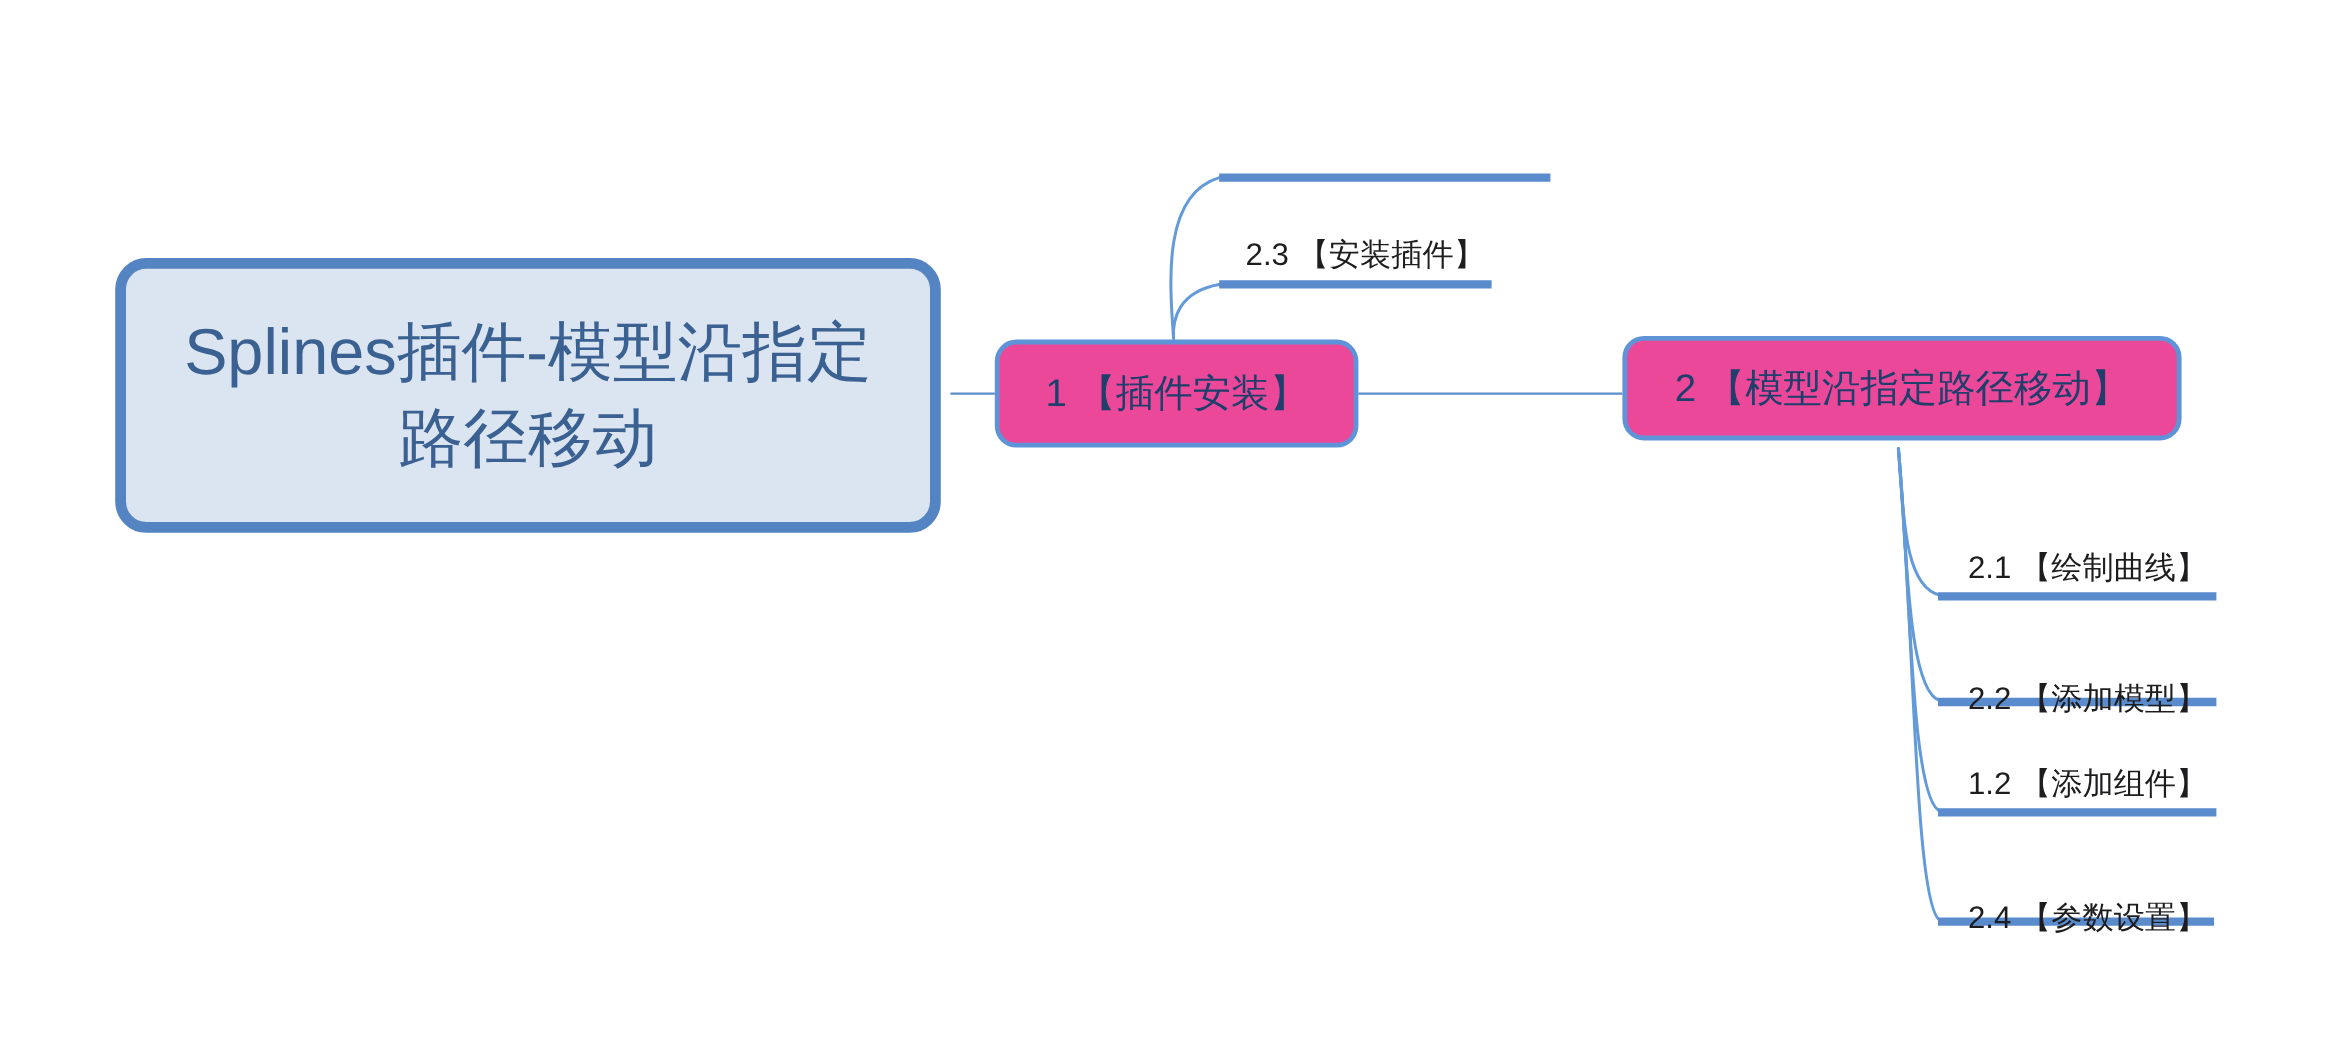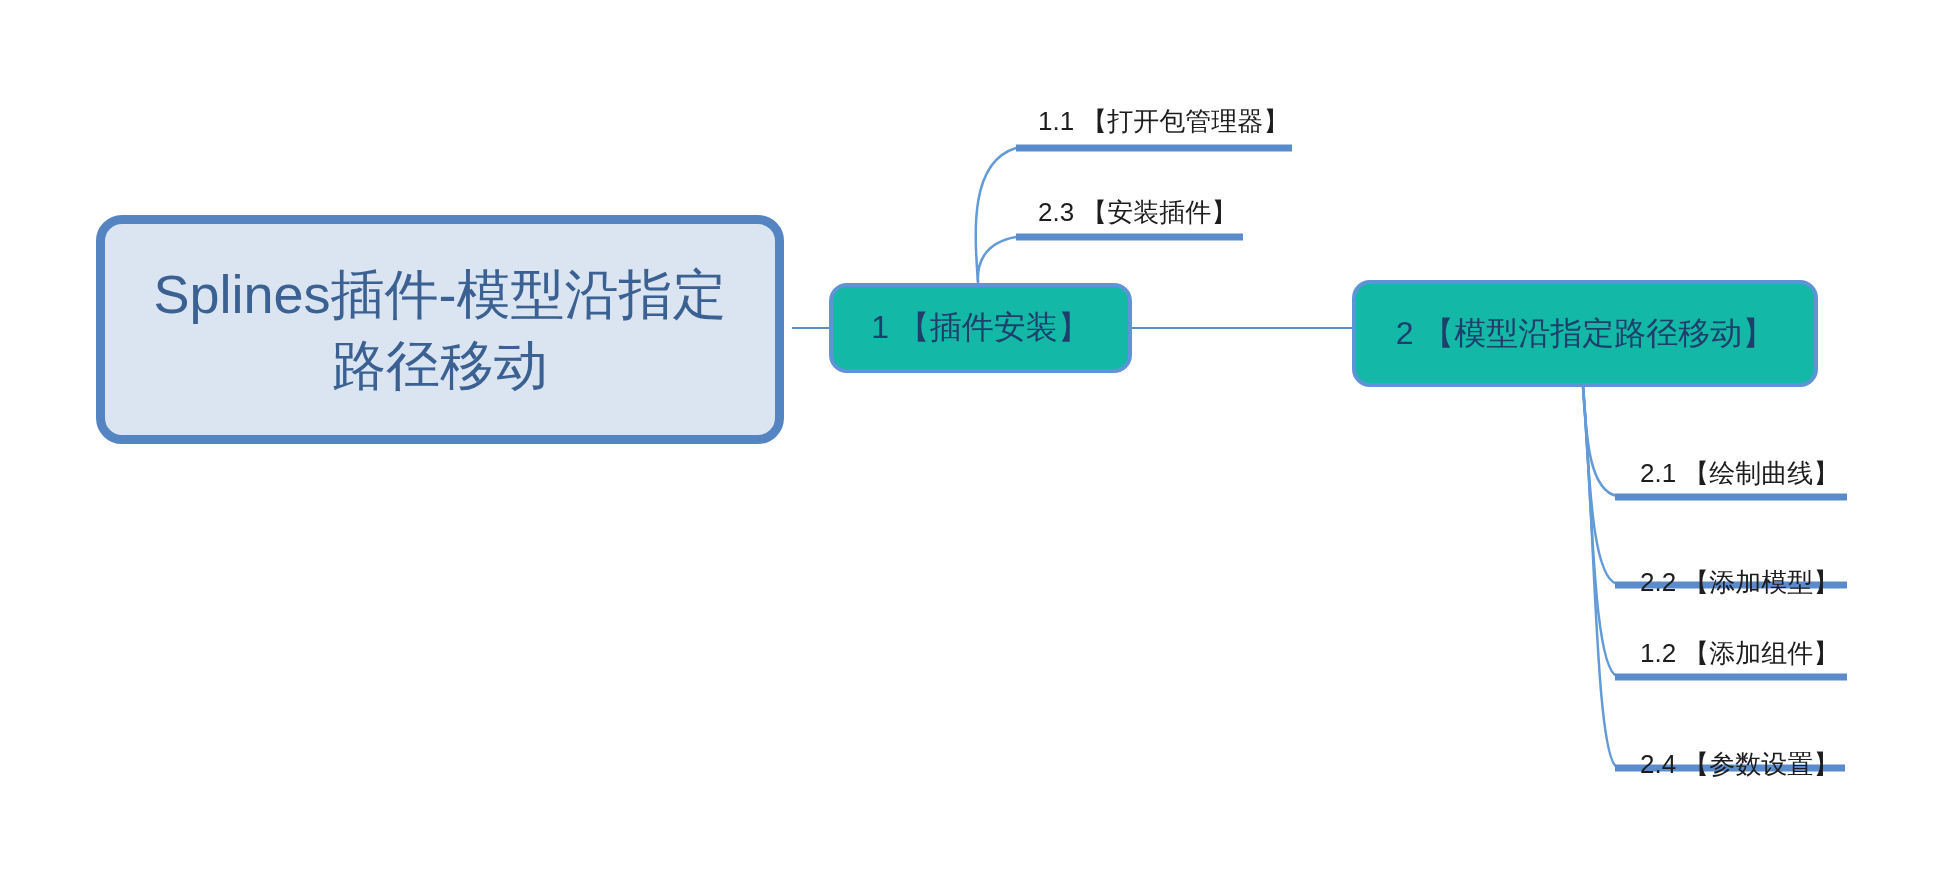--- a/index.html
+++ b/index.html
@@ -22,21 +22,21 @@
     height: 872px;
     pointer-events: none;
   }
   .topic-box {
     position: absolute;
     box-sizing: border-box;
     display: flex;
     align-items: center;
     justify-content: center;
     text-align: center;
-    background: #14b8a6;
+    background: #ec4899;
     border: 4px solid #5f93d8;
     border-radius: 18px;
     color: #1e3e6b;
     cursor: pointer;
   }
   .root-box {
     left: 96px; top: 215px;
     width: 688px; height: 229px;
     border-width: 9px;
     border-radius: 26px;
@@ -51,21 +51,21 @@
     width: 580px;
     word-break: break-all;
   }
   .main-topic-1 {
     left: 829px; top: 283px;
     width: 303px; height: 90px;
     font-size: 32px;
   }
   .main-topic-2 {
     left: 1352px; top: 280px;
-    width: 466px; height: 107px;
+    width: 466px; height: 87px;
     font-size: 32px;
   }
   .subtopic-label {
     position: absolute;
     font-size: 26px;
     line-height: 34px;
     color: #1d1d1f;
     white-space: nowrap;
     cursor: pointer;
   }
@@ -107,21 +107,20 @@
   </div>
 
   <div class="topic-box main-topic-1">
     <span>1 【插件安装】</span>
   </div>
 
   <div class="topic-box main-topic-2">
     <span>2 【模型沿指定路径移动】</span>
   </div>
 
-  <div class="subtopic-label s-1-1">1.1 【打开包管理器】</div>
   <div class="subtopic-label s-1-2">2.3 【安装插件】</div>
 
   <div class="subtopic-label s-2-1">2.1 【绘制曲线】</div>
   <div class="subtopic-label s-2-2">2.2 【添加模型】</div>
   <div class="subtopic-label s-2-3">1.2 【添加组件】</div>
   <div class="subtopic-label s-2-4">2.4 【参数设置】</div>
 
 </div>
 
 </body></html>

